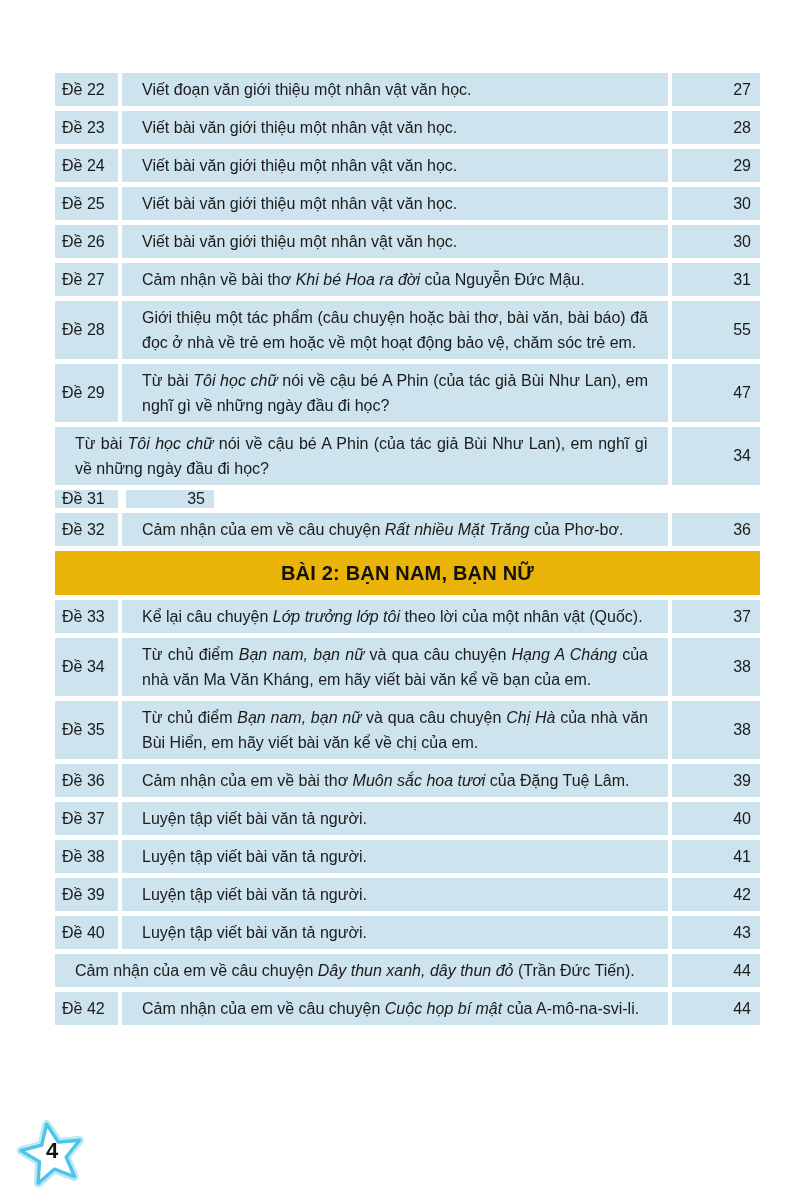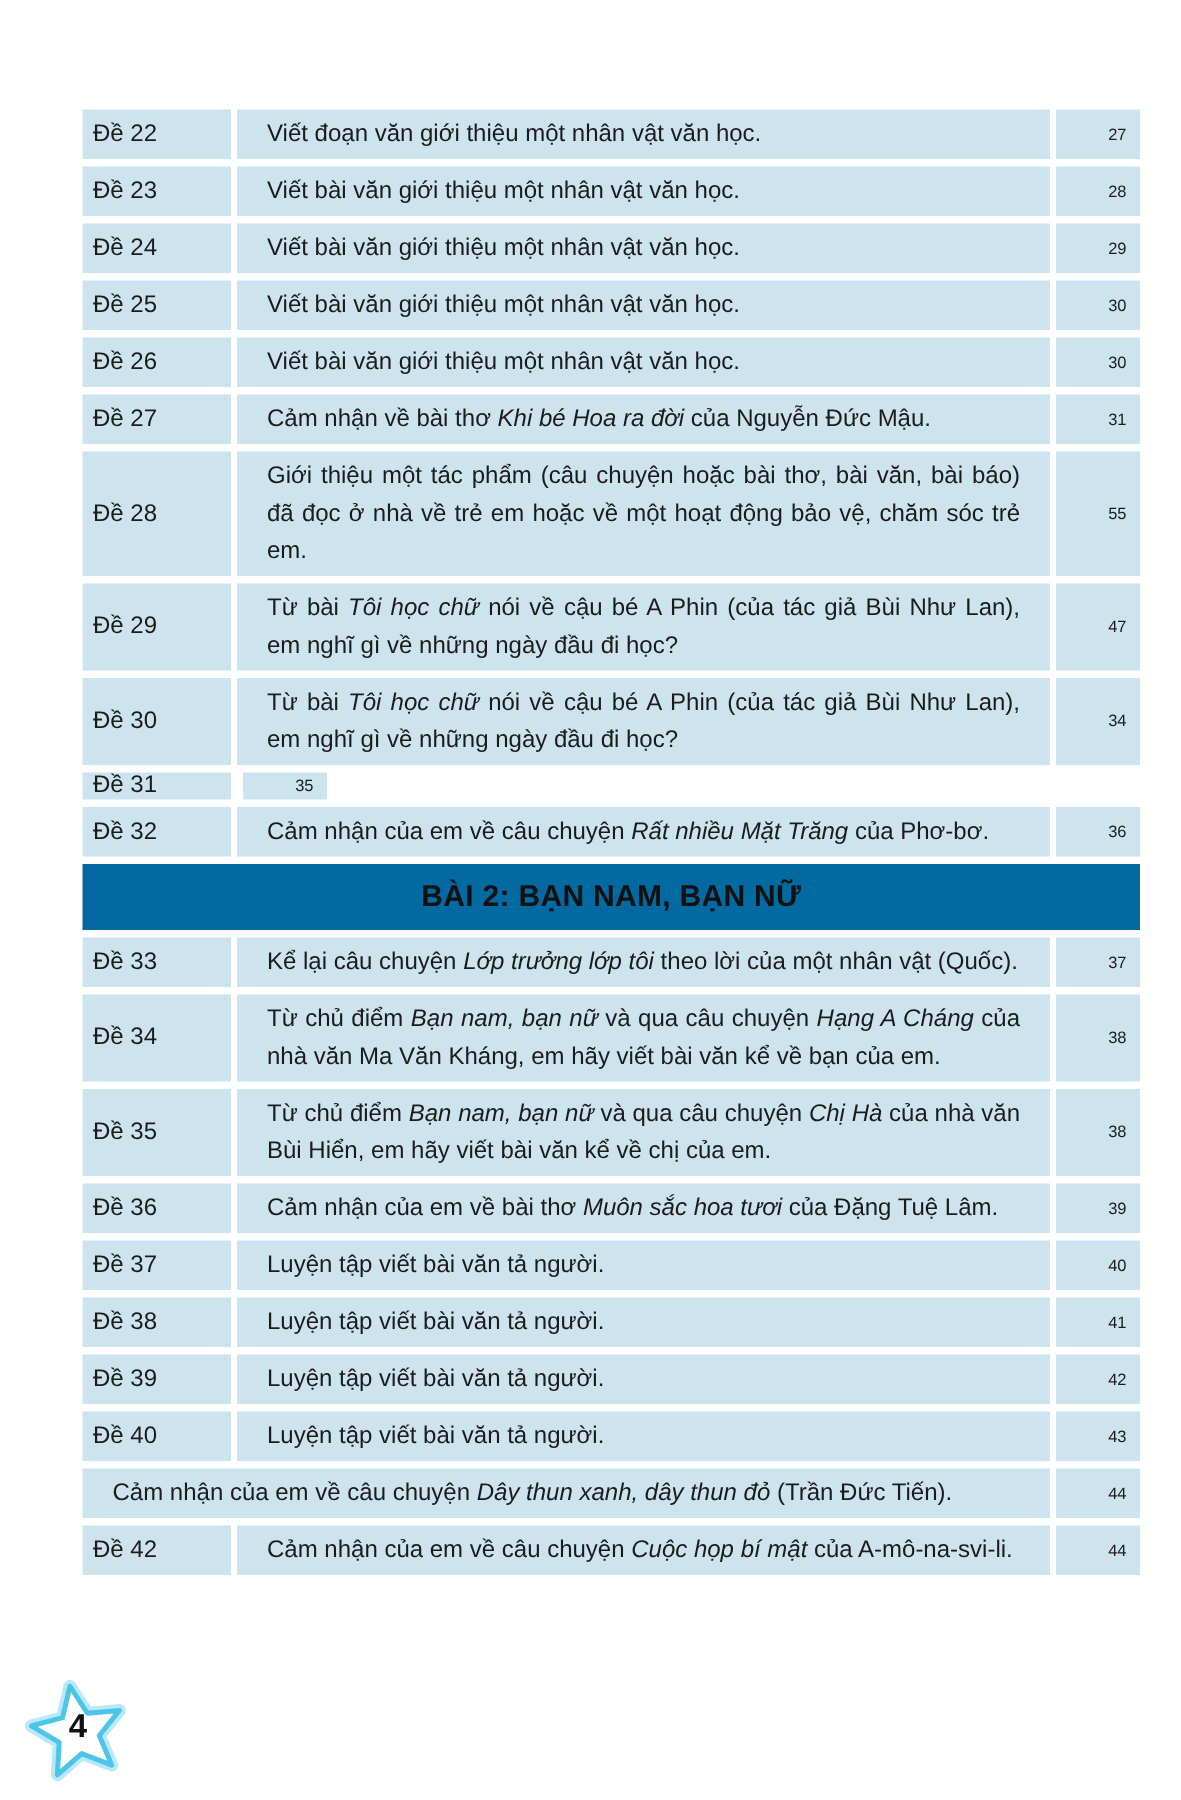--- a/index.html
+++ b/index.html
@@ -7,39 +7,39 @@
     width:787px;height:1200px;position:relative;background:#ffffff;
     font-family:"Liberation Sans","DejaVu Sans",sans-serif;
     color:#1b1b1b;overflow:hidden;
   }
   .toc{
     position:absolute;left:55px;top:73px;width:705px;
   }
   .row{display:flex;margin-bottom:5px;}
   .cell{background:#cde4ef;}
   .c1{
-    width:99px;margin-right:4px;flex:0 0 auto;
+    width:63px;margin-right:4px;flex:0 0 auto;
     display:flex;align-items:center;
     padding-left:7px;box-sizing:border-box;
     font-size:16px;white-space:nowrap;
   }
   .c2{
     flex:1 1 auto;min-width:0;
     padding:4px 20px;box-sizing:border-box;
     font-size:16px;line-height:25px;text-align:justify;
   }
   .c2 .it{font-style:italic;}
   .c3{
-    width:56px;margin-left:4px;flex:0 0 auto;
+    width:88px;margin-left:4px;flex:0 0 auto;
     display:flex;align-items:center;justify-content:flex-end;
     padding-right:9px;box-sizing:border-box;
-    font-size:11px;
+    font-size:16px;
   }
   .section-band{
-    background:#0369a1;
+    background:#eab308;
     margin-bottom:5px;
     height:44px;line-height:44px;
     text-align:center;
     font-size:20px;font-weight:bold;color:#111;
     letter-spacing:0.2px;
   }
   .page-star{
     position:absolute;left:14px;top:1117px;width:76px;height:76px;
   }
   .page-star svg{position:absolute;left:0;top:0;}
@@ -96,21 +96,20 @@
     <div class="cell c3">55</div>
   </div>
 
   <div class="row">
     <div class="cell c1">Đề 29</div>
     <div class="cell c2"><span>Từ bài </span><span class="it">Tôi học chữ</span><span> nói về cậu bé A Phin (của tác giả Bùi Như Lan), em nghĩ gì về những ngày đầu đi học?</span></div>
     <div class="cell c3">47</div>
   </div>
 
   <div class="row">
-    <div class="cell c1">Đề 30</div>
     <div class="cell c2"><span>Từ bài </span><span class="it">Tôi học chữ</span><span> nói về cậu bé A Phin (của tác giả Bùi Như Lan), em nghĩ gì về những ngày đầu đi học?</span></div>
     <div class="cell c3">34</div>
   </div>
 
   <div class="row">
     <div class="cell c1">Đề 31</div>
     <div class="cell c3">35</div>
   </div>
 
   <div class="row">

